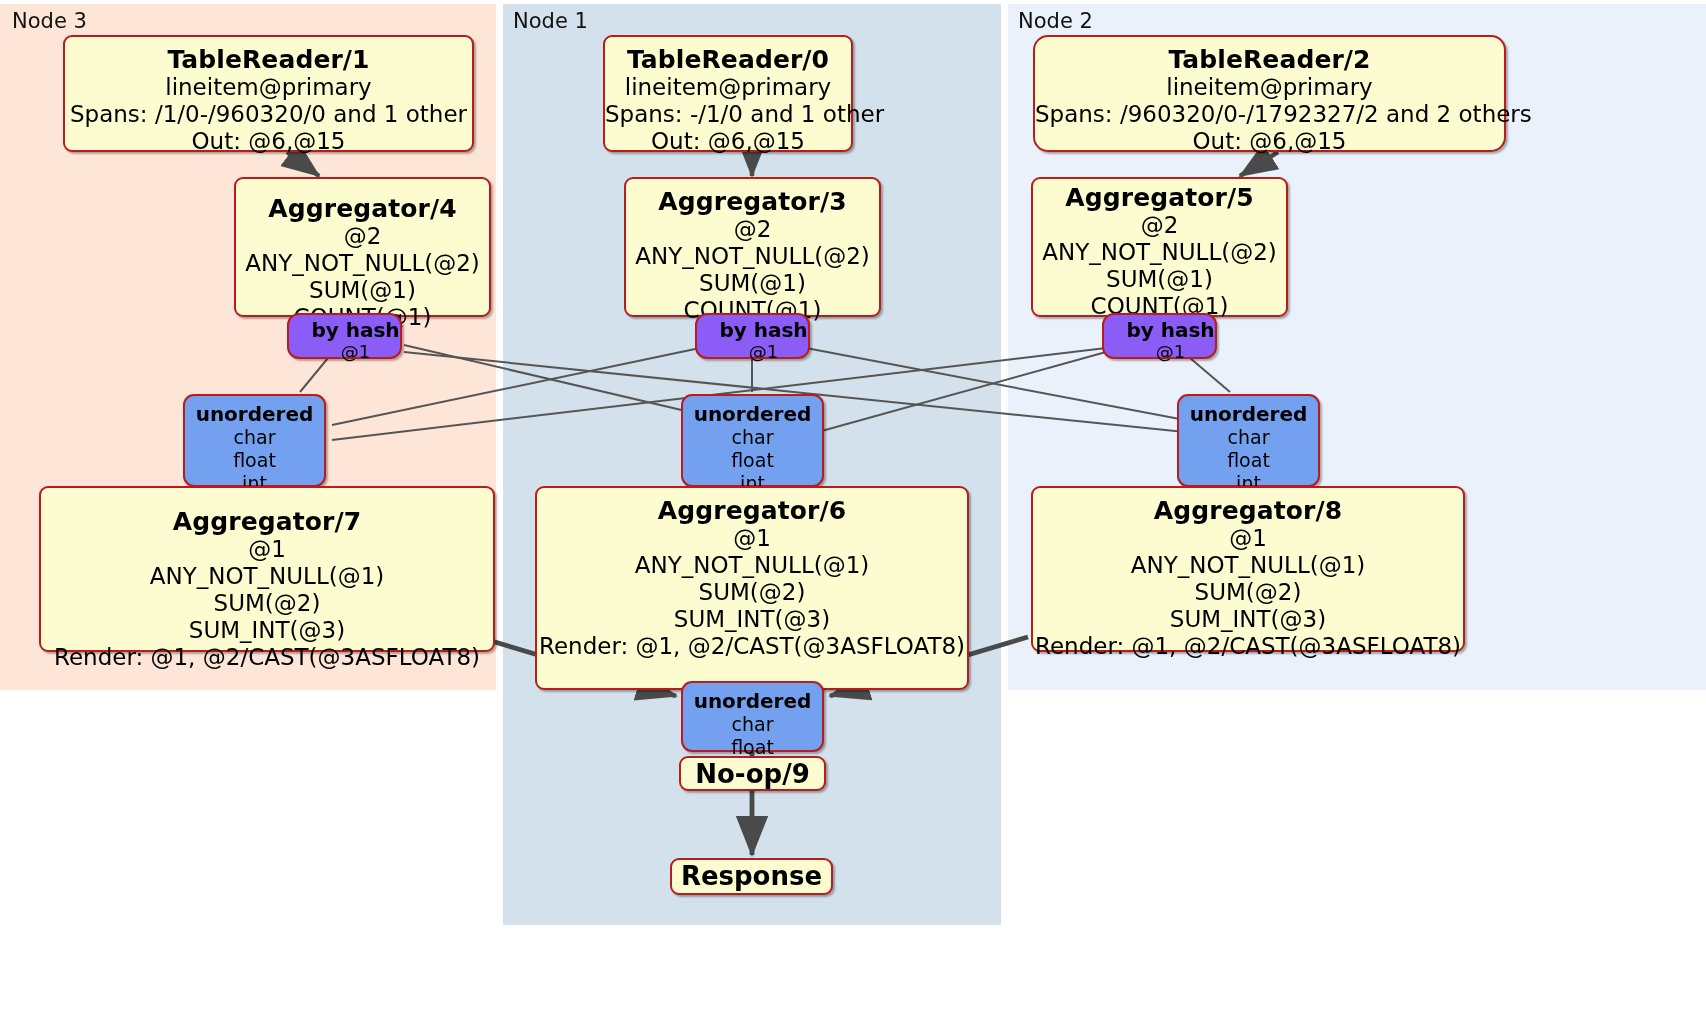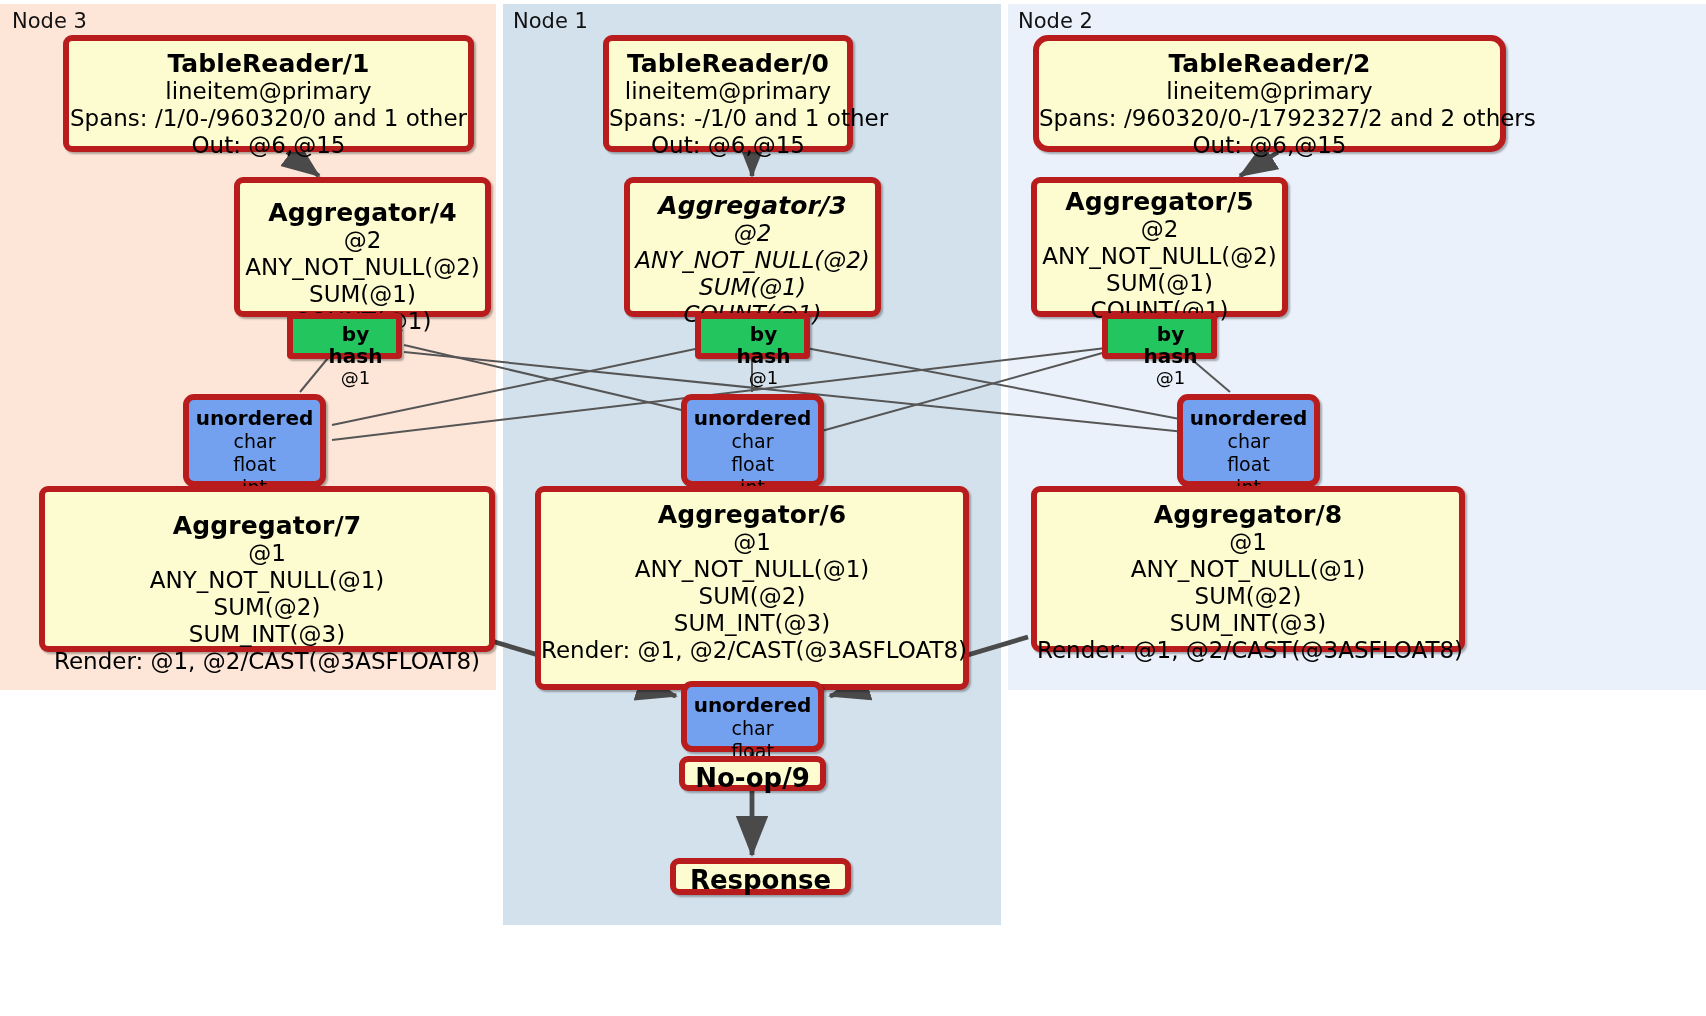--- a/index.html
+++ b/index.html
@@ -5,25 +5,25 @@
   html,body{margin:0;padding:0;background:#ffffff;}
   body{width:1706px;height:1016px;position:relative;overflow:hidden;
        font-family:"DejaVu Sans","Liberation Sans",sans-serif;}
   #stage{position:absolute;left:0;top:0;width:1706px;height:1016px;}
 
   .panel{position:absolute;box-sizing:border-box;}
   .panel-label{position:absolute;font-size:21px;color:#111;line-height:1;}
 
   .edges{position:absolute;left:0;top:0;width:1706px;height:1016px;pointer-events:none;}
 
-  .nodebox{position:absolute;box-sizing:border-box;border:6px solid #b91c1c;
+  .nodebox{position:absolute;box-sizing:border-box;border:2px solid #b91c1c;
            border-radius:9px;text-align:center;color:#000;
            box-shadow:2px 2px 2px rgba(0,0,0,0.30);}
   .proc{background:#fcfcd0;}
-  .router-hash{background:#22c55e;border-radius:4px;padding-left:22px;}
+  .router-hash{background:#8b5cf6;border-radius:12px;padding-left:22px;}
   .router-unord{background:#74a1ef;border-radius:11px;}
 
   .t-title{font-weight:bold;font-size:25px;line-height:1.12;letter-spacing:0.1px;}
   .t-line{font-size:23px;line-height:1.17;white-space:nowrap;}
   .r-title{font-weight:bold;font-size:20px;line-height:1.1;}
   .r-line{font-size:18px;line-height:1.2;}
   .u-title{font-weight:bold;font-size:20px;line-height:1.15;}
   .u-line{font-size:19px;line-height:1.22;}
   .b-title{font-weight:bold;font-size:26px;line-height:1.1;}
 </style>
@@ -101,21 +101,21 @@
   </div>
 
   <div class="nodebox proc" style="left:216px;top:177px;width:257px;height:140px;padding-top:16px;margin-left:18px;">
     <div class="t-title">Aggregator/4</div>
     <div class="t-line">@2</div>
     <div class="t-line">ANY_NOT_NULL(@2)</div>
     <div class="t-line">SUM(@1)</div>
     <div class="t-line">COUNT(@1)</div>
   </div>
 
-  <div class="nodebox proc" style="left:624px;top:177px;width:257px;height:140px;padding-top:9px;font-style:italic;">
+  <div class="nodebox proc" style="left:624px;top:177px;width:257px;height:140px;padding-top:9px;">
     <div class="t-title">Aggregator/3</div>
     <div class="t-line">@2</div>
     <div class="t-line">ANY_NOT_NULL(@2)</div>
     <div class="t-line">SUM(@1)</div>
     <div class="t-line">COUNT(@1)</div>
   </div>
 
   <div class="nodebox proc" style="left:1031px;top:177px;width:257px;height:140px;padding-top:5px;">
     <div class="t-title">Aggregator/5</div>
     <div class="t-line">@2</div>
@@ -190,17 +190,17 @@
   <div class="nodebox router-unord" style="left:681px;top:681px;width:143px;height:71px;padding-top:7px;">
     <div class="u-title">unordered</div>
     <div class="u-line">char</div>
     <div class="u-line">float</div>
   </div>
 
   <div class="nodebox proc" style="left:679px;top:756px;width:147px;height:35px;padding-top:2px;">
     <div class="b-title">No-op/9</div>
   </div>
 
-  <div class="nodebox proc" style="left:670px;top:858px;width:181px;height:37px;padding-top:2px;">
+  <div class="nodebox proc" style="left:670px;top:858px;width:163px;height:37px;padding-top:2px;">
     <div class="b-title">Response</div>
   </div>
 
 </div>
 
 </body></html>

